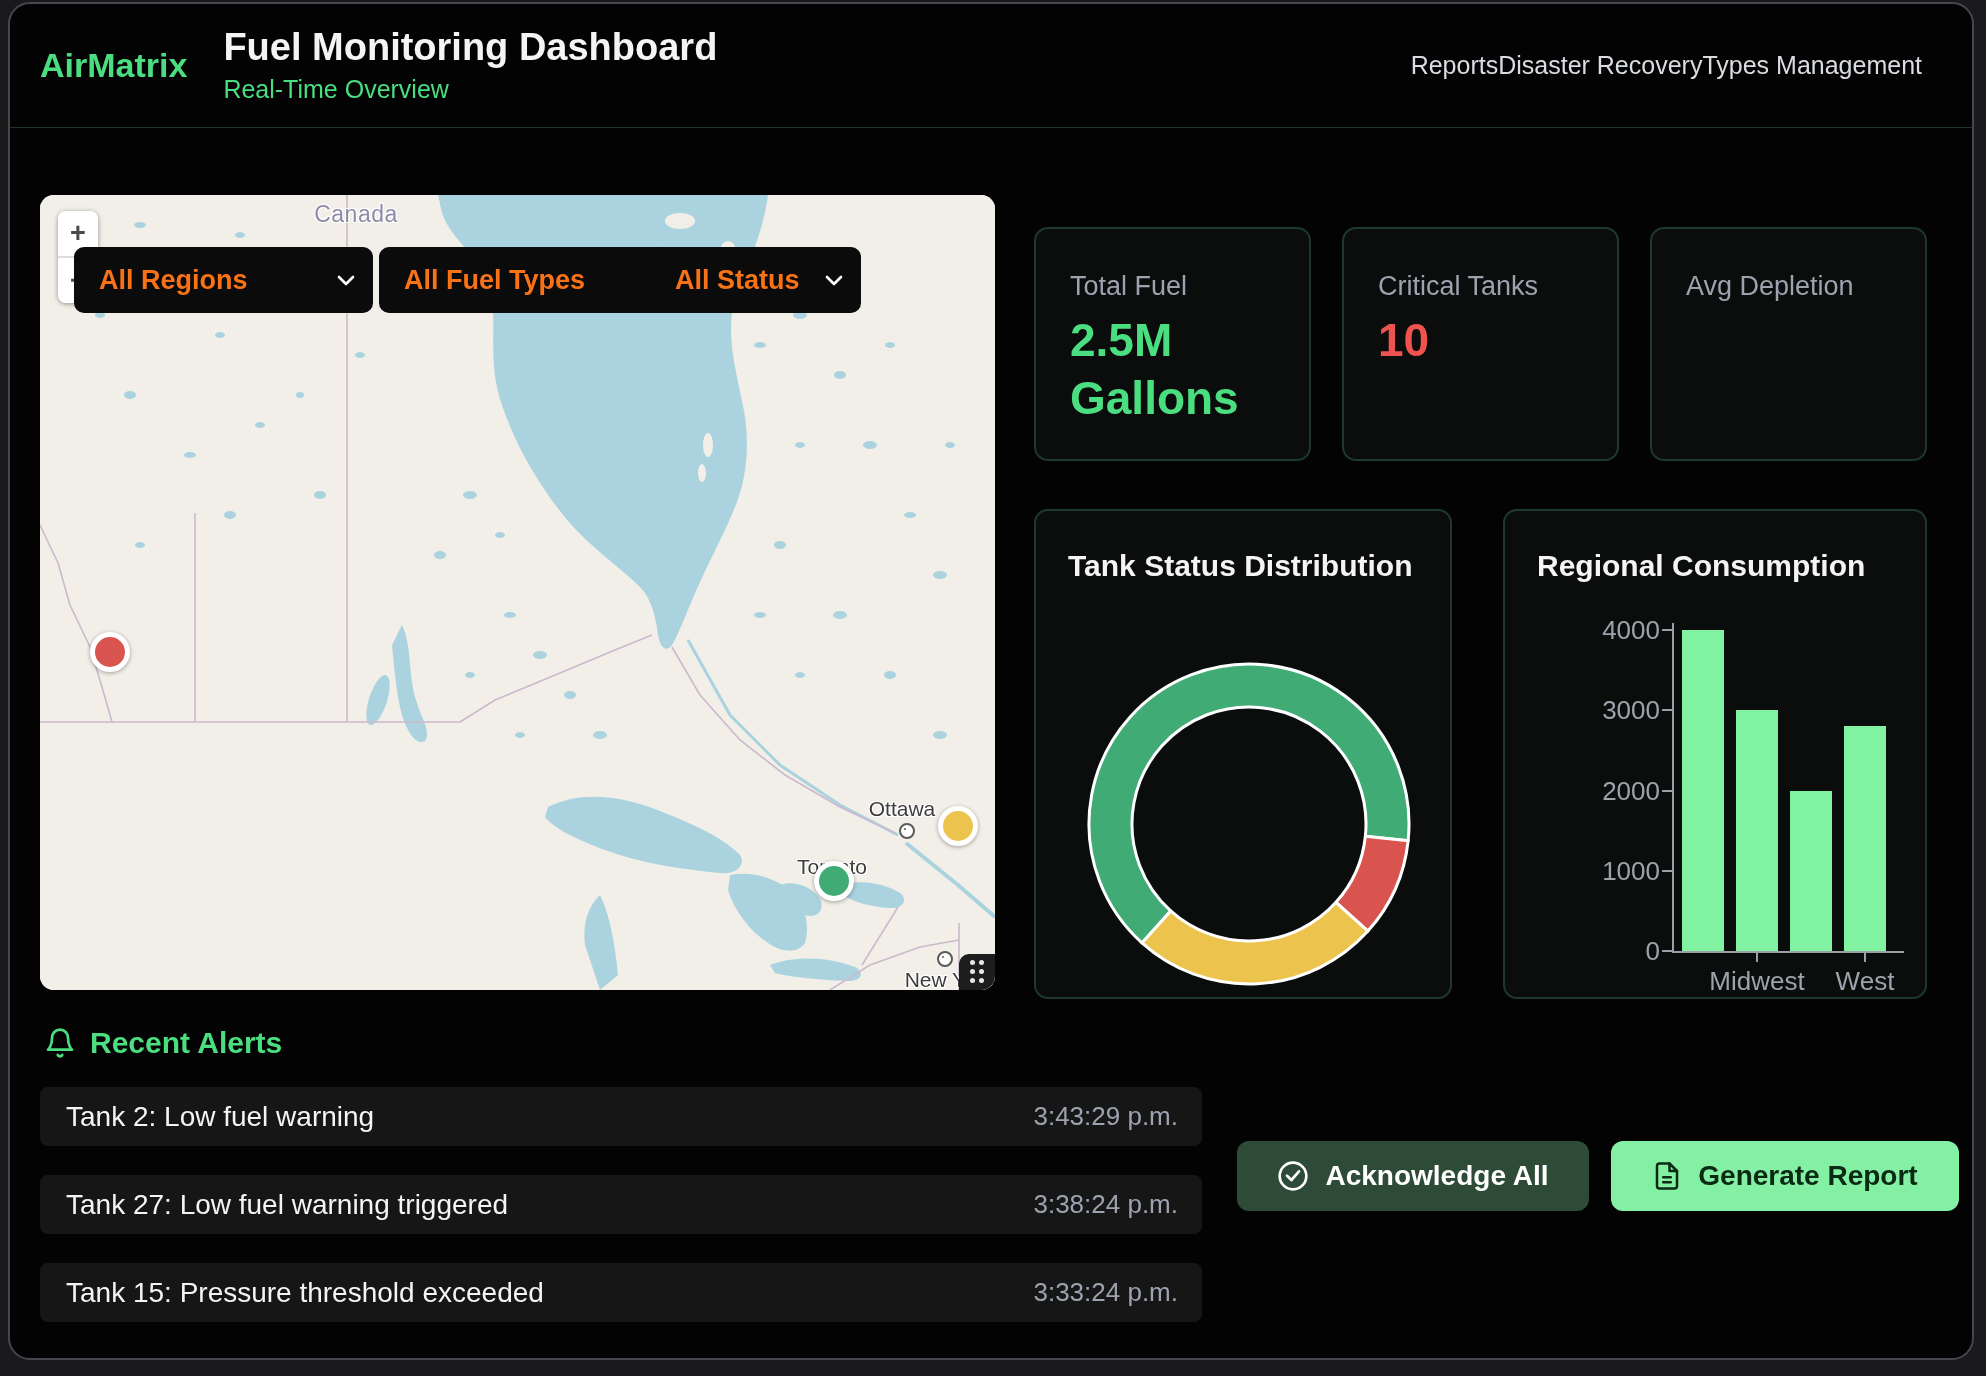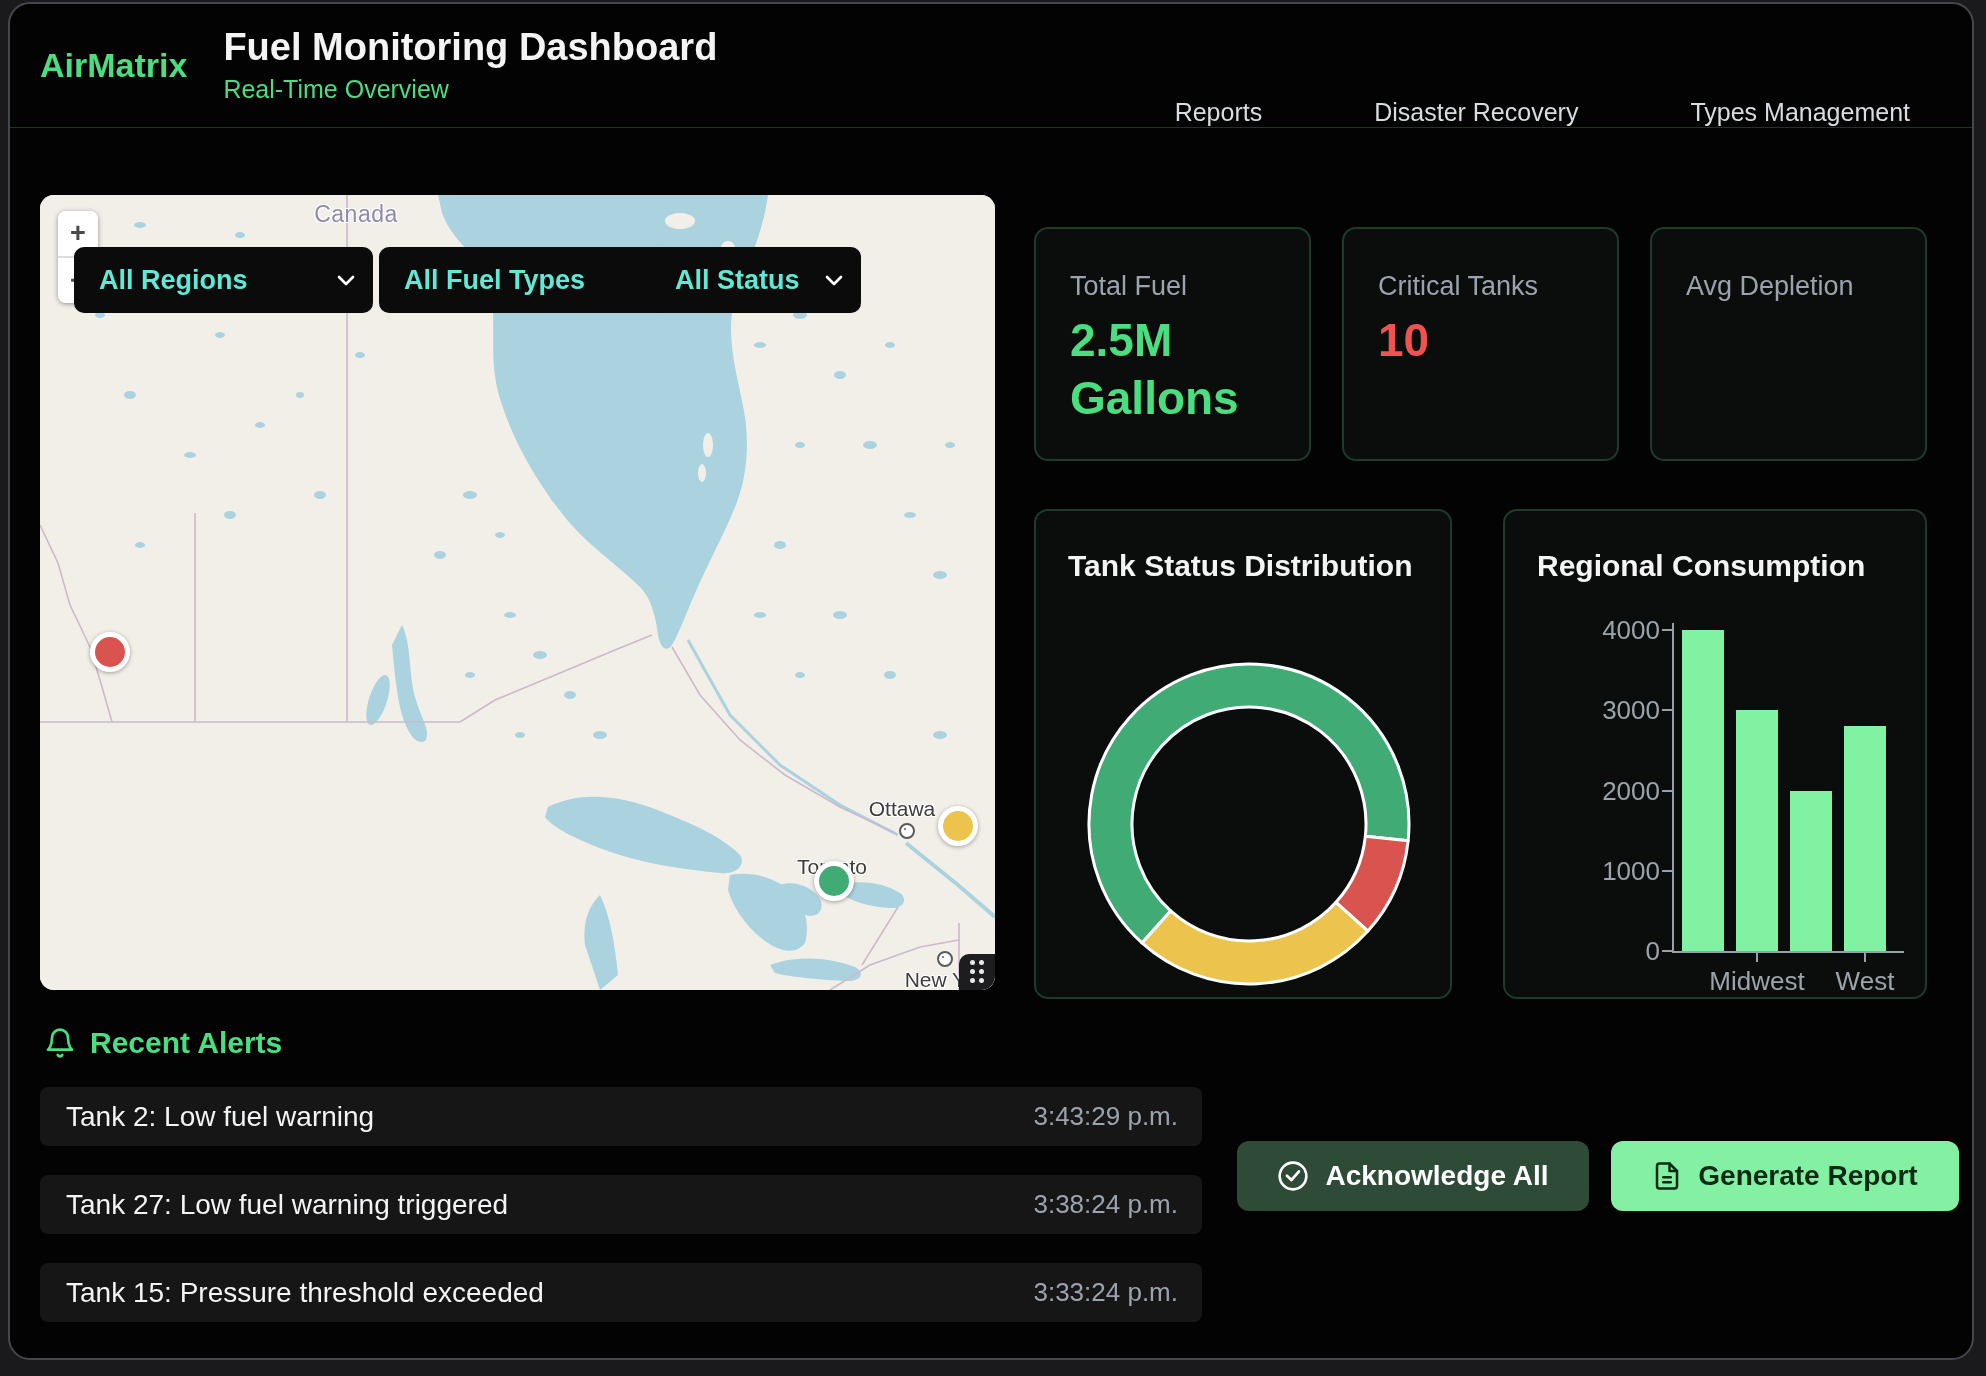--- a/index.html
+++ b/index.html
@@ -14,21 +14,21 @@
     background:#030303;border:2px solid #46464e;border-radius:22px;
     overflow:hidden;box-sizing:border-box;
   }
   
   header{position:absolute;left:0;top:0;width:100%;height:123px;
     border-bottom:1px solid #1c3526;display:flex;align-items:center;}
   .logo{margin-left:30px;font-size:34px;font-weight:700;color:#4ade80;white-space:nowrap;}
   .titles{margin-left:36px;}
   .titles h1{margin:0;font-size:38px;font-weight:700;color:#f4f4f5;line-height:1.1;}
   .subtitle{font-size:25px;color:#4ade80;margin-top:7px;font-weight:500;}
-  nav{position:absolute;right:62px;top:0;height:100%;display:flex;align-items:flex-end;gap:112px;}
+  nav{position:absolute;right:50px;top:0;height:100%;display:flex;align-items:center;}
   .nav-item{color:#d9dce1;font-size:25px;cursor:pointer;white-space:nowrap;}
 
   
   .map{position:absolute;left:30px;top:191px;width:955px;height:795px;
     border-radius:14px;overflow:hidden;background:#f2efe9;}
   .map svg.geo{position:absolute;left:0;top:0;}
   .map-label{position:absolute;transform:translate(-50%,-50%);white-space:nowrap;
     text-shadow:1px 1px 0 #fff,-1px -1px 0 #fff,1px -1px 0 #fff,-1px 1px 0 #fff,0 1px 0 #fff,0 -1px 0 #fff;}
   .map-label.country{font-size:23px;color:#8e8aa8;font-weight:500;letter-spacing:.5px;}
   .map-label.city{font-size:21px;color:#3d3d3d;font-weight:500;}
@@ -37,21 +37,21 @@
   .town-ring::after{content:"";position:absolute;left:3px;top:3px;width:2px;height:2px;border-radius:50%;background:#5a5a5a;}
   .map-marker{position:absolute;width:30px;height:30px;border-radius:50%;
     border:5px solid #ffffff;transform:translate(-50%,-50%);box-shadow:0 1px 4px rgba(0,0,0,.35);cursor:pointer;}
   .zoomctl{position:absolute;left:18px;top:16px;width:40px;background:#ffffff;border-radius:8px;
     box-shadow:0 1px 5px rgba(0,0,0,.4);overflow:hidden;}
   .zoomctl button{display:block;width:40px;height:45px;border:none;background:#fff;color:#4a4a4a;
     font-size:27px;font-weight:700;padding:0;cursor:pointer;font-family:inherit;}
   .zdiv{height:2px;background:#dddddd;}
   .filters{position:absolute;left:0;top:52px;width:100%;height:66px;}
   .filter-select{position:absolute;top:0;height:66px;background:#0b0b0b;border-radius:10px;
-    display:flex;align-items:center;color:#5eead4;font-size:27px;font-weight:700;
+    display:flex;align-items:center;color:#f97316;font-size:27px;font-weight:700;
     padding-left:25px;box-sizing:border-box;cursor:pointer;}
   .filter-select .chev{margin-left:auto;margin-right:18px;}
   .resize-handle{position:absolute;right:0;bottom:0;width:36px;height:36px;background:#1d1d20;
     border-top-left-radius:10px;display:grid;grid-template-columns:repeat(2,6px);
     grid-template-rows:repeat(3,6px);gap:3px;place-content:center;cursor:nwse-resize;}
   .resize-handle i{width:5px;height:5px;border-radius:50%;background:#e8e8e8;}
 
   
   .stats{position:absolute;left:1024px;top:223px;width:893px;height:234px;display:flex;gap:31px;}
   .stat-card{flex:1;background:#0b0d0c;border:2px solid #1d3a2a;border-radius:14px;

